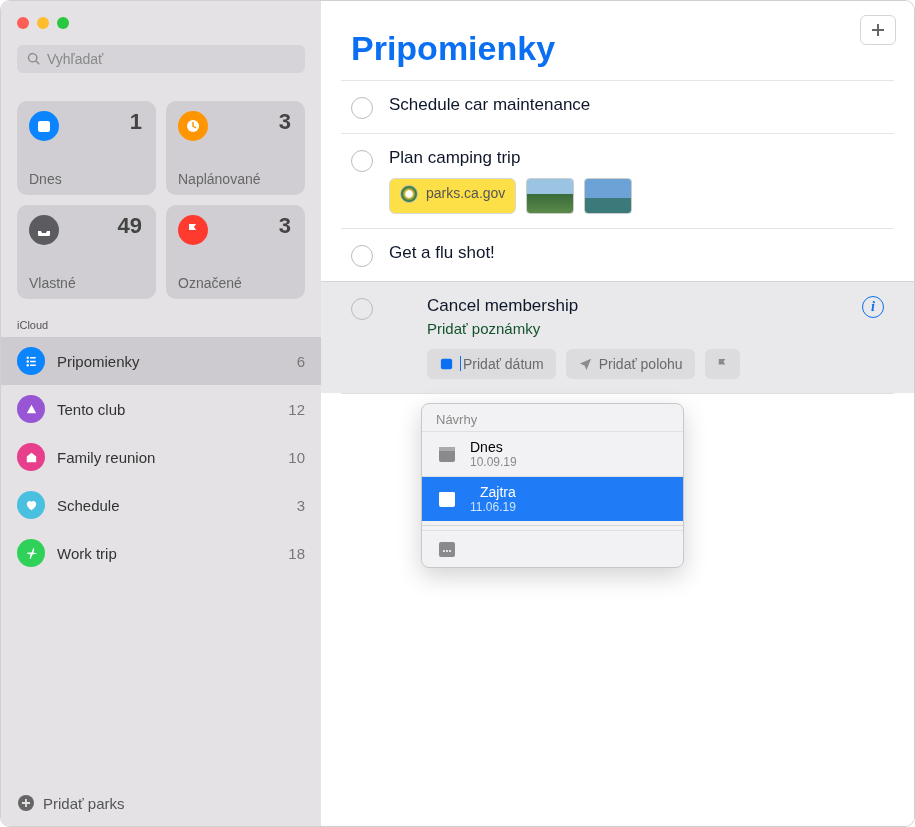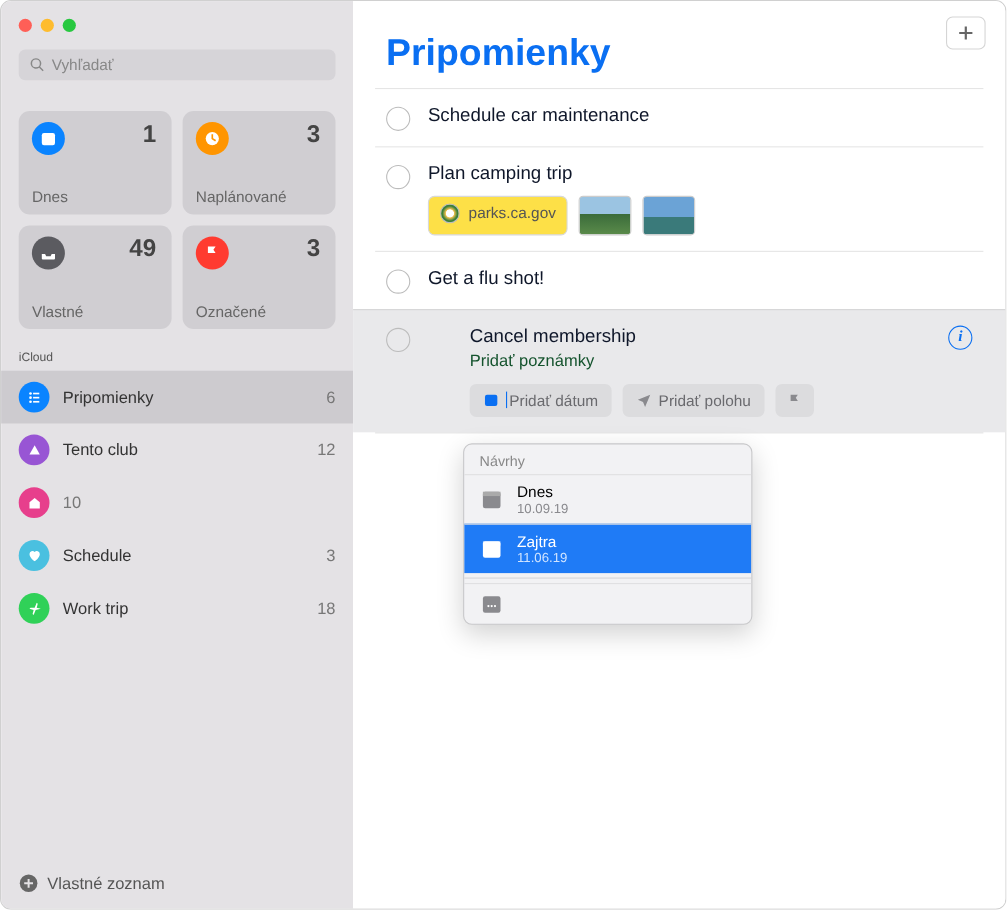--- a/index.html
+++ b/index.html
@@ -78,21 +78,21 @@
     .qa-btn.date svg { fill: #0a6ff2; }
     .qa-btn .cursor { display: inline-block; width: 1px; height: 15px; background: #0a6ff2; margin-right: 2px; vertical-align: middle; }
     .qa-flag { background: #dcdcde; border-radius: 6px; padding: 7px 10px; display:flex; align-items:center; }
     .qa-flag svg { width: 15px; height: 15px; fill: #8a8a8e; }
     
     
     .popover { position: absolute; top: 402px; left: 376px; width: 263px; background: #f2f2f4; border: 1px solid #c8c8ca; border-radius: 8px; box-shadow: 0 8px 24px rgba(0,0,0,0.18); overflow: hidden; z-index: 50; margin-left: 44px; }
     .popover-header { font-size: 13px; color: #888; padding: 8px 14px 4px; }
     .sugg { display: flex; align-items: center; padding: 7px 14px; border-top: 1px solid #e0e0e2; }
     .sugg:first-of-type { border-top: none; }
-    .sugg.selected { background: #1f7bf6; color: #fff; }
+    .sugg.selected { background: #1f7bf6; color: #fff; text-align: right; }
     .sugg.selected .sugg-sub { color: #d0e4ff; }
     .sugg.selected svg { fill: #fff; }
     .sugg svg { width: 22px; height: 22px; fill: #8a8a8e; margin-right: 12px; flex-shrink: 0; }
     .sugg-text { display: flex; flex-direction: column; }
     .sugg-title { font-size: 14px; }
     .sugg-sub { font-size: 12px; color: #8a8a8e; }
     .popover-divider { height: 1px; background: #d5d5d7; margin: 4px 0; }
     
     .after-editing { border-top: 1px solid #e0e0e0; margin: 0 20px; height: 50px; }
   </style>
@@ -181,20 +181,21 @@
         </div>
       <span class="list-name">Tento club</span>
       <span class="list-count">12</span>
     </div>
     <div class="list-row">
       <div class="list-icon li-pink">
           <svg viewBox="0 0 16 16">
             <path d="M8 3l5 4v6H3V7z" fill="#fff"></path>
           </svg>
         </div>
+      <span class="list-name">Family reunion</span>
       <span class="list-count">10</span>
     </div>
     <div class="list-row">
       <div class="list-icon li-cyan">
           <svg viewBox="0 0 16 16">
             <path d="M8 13s-5-3-5-7a3 3 0 015-2 3 3 0 015 2c0 4-5 7-5 7z" fill="#fff"></path>
           </svg>
         </div>
       <span class="list-name">Schedule</span>
       <span class="list-count">3</span>
@@ -207,21 +208,21 @@
         </div>
       <span class="list-name">Work trip</span>
       <span class="list-count">18</span>
     </div>
 
     <div class="sidebar-footer">
       <svg viewBox="0 0 18 18">
           <circle cx="9" cy="9" r="8"></circle>
           <path d="M9 5v8M5 9h8" stroke="#e4e2e5" stroke-width="1.8"></path>
         </svg>
-      <span>Vlastné zoznam</span>
+      <span>Pridať parks</span>
     </div>
   </div>
 
   <div class="main">
     <div class="add-btn">
       <svg viewBox="0 0 16 16">
           <path d="M8 2v12M2 8h12"></path>
         </svg>
     </div>
 

